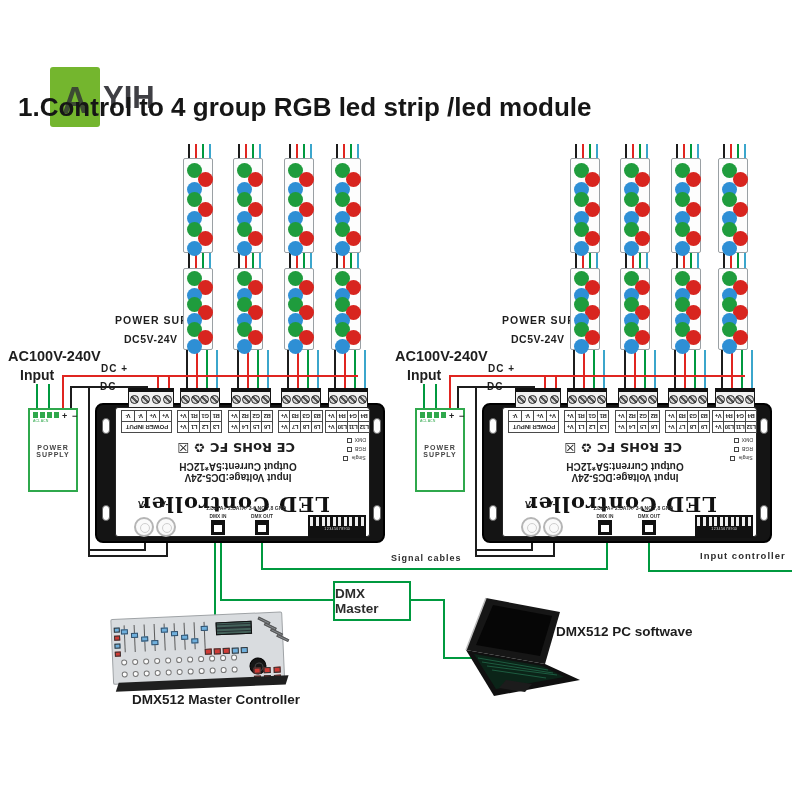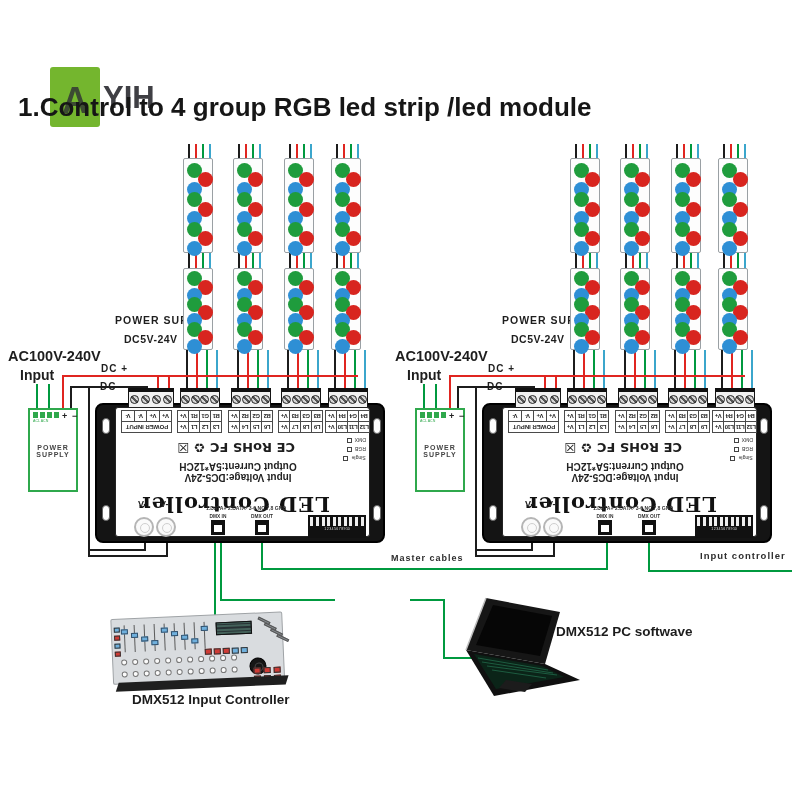--- a/index.html
+++ b/index.html
@@ -710,23 +710,26 @@
             <div class="dip-tog"></div>
             <div class="dip-tog"></div>
             <div class="dip-tog"></div>
             <div class="dip-tog"></div>
           </div>
           <div class="dip-nums">1 2 3 4 5 6 7 8 9 10</div>
         </div>
       </div>
     </div>
 
-  <div class="lbl" id="signal-cables">Master cables</div>
+  <div class="lbl" id="signal-cables">Signal cables</div>
   <div class="lbl" id="next-controller">Input   controller</div>
 
+  <div id="dmx-master">
+    <span>DMX Master</span>
+  </div>
 
   <div id="console">
       <div class="cons-panel">
         <div class="cons-track" style="left: 12px; top: 6px; height: 27px;"></div>
         <div class="cons-thumb" style="left: 9px; top: 10px;"></div>
         <div class="cons-track" style="left: 22px; top: 6px; height: 27px;"></div>
         <div class="cons-thumb" style="left: 19px; top: 14px;"></div>
         <div class="cons-track" style="left: 32px; top: 6px; height: 27px;"></div>
         <div class="cons-thumb" style="left: 29px; top: 18px;"></div>
         <div class="cons-track" style="left: 42px; top: 6px; height: 27px;"></div>
@@ -780,21 +783,21 @@
         <div class="cons-jog"></div>
         <div class="cons-btn" style="left: 140px; top: 54px; background: rgb(207, 59, 53);"></div>
         <div class="cons-btn" style="left: 150px; top: 54px; background: rgb(207, 59, 53);"></div>
         <div class="cons-btn" style="left: 160px; top: 54px; background: rgb(207, 59, 53);"></div>
         <div class="cons-btn" style="left: 140px; top: 62px; background: rgb(207, 59, 53);"></div>
         <div class="cons-btn" style="left: 150px; top: 62px; background: rgb(207, 59, 53);"></div>
         <div class="cons-btn" style="left: 160px; top: 62px; background: rgb(207, 59, 53);"></div>
       </div>
       <div class="cons-base"></div>
     </div>
-  <div class="lbl" id="console-label">DMX512 Input Controller</div>
+  <div class="lbl" id="console-label">DMX512 Master Controller</div>
 
   <svg id="laptop" width="145" height="112">
     <polygon points="38,8 112,22 97,74 18,60" fill="#161616"></polygon>
     <polygon points="45,15 104,26 92,66 28,55" fill="#060606"></polygon>
     <line x1="38" y1="8" x2="18" y2="60" stroke="#bdbdbd" stroke-width="1.5"></line>
     <polygon points="18,60 97,74 132,90 46,106" fill="#101010"></polygon>
     <polygon points="26,64 94,76 116,87 48,99" fill="#0b2418"></polygon>
     <line x1="30" y1="68" x2="100" y2="80" stroke="#1d5c40" stroke-width="1"></line>
     <line x1="34" y1="72" x2="105" y2="83" stroke="#1d5c40" stroke-width="1"></line>
     <line x1="39" y1="76" x2="109" y2="85" stroke="#1d5c40" stroke-width="1"></line>

